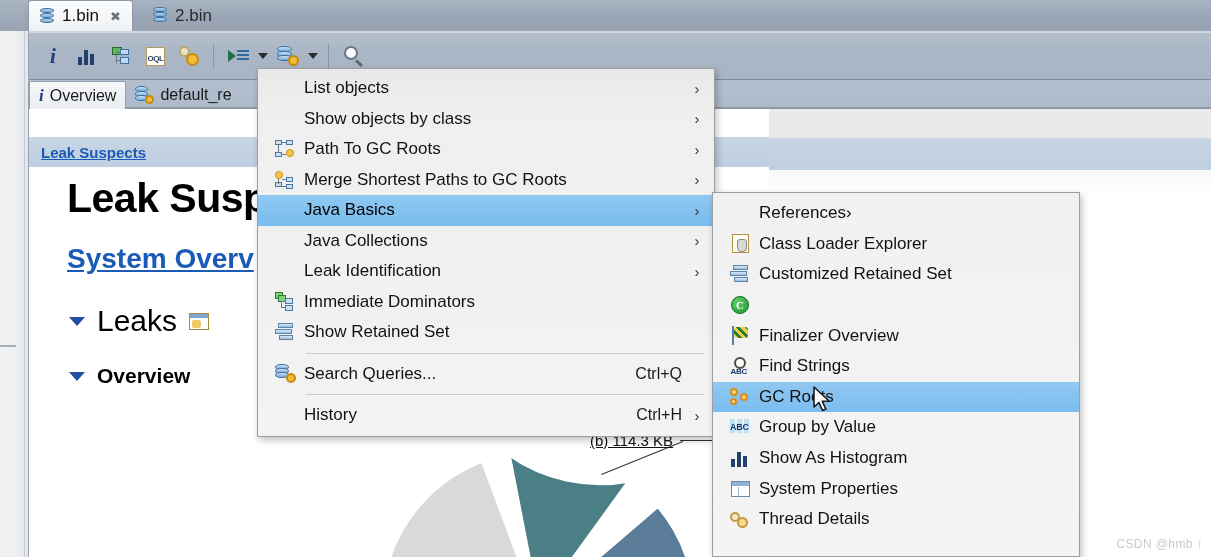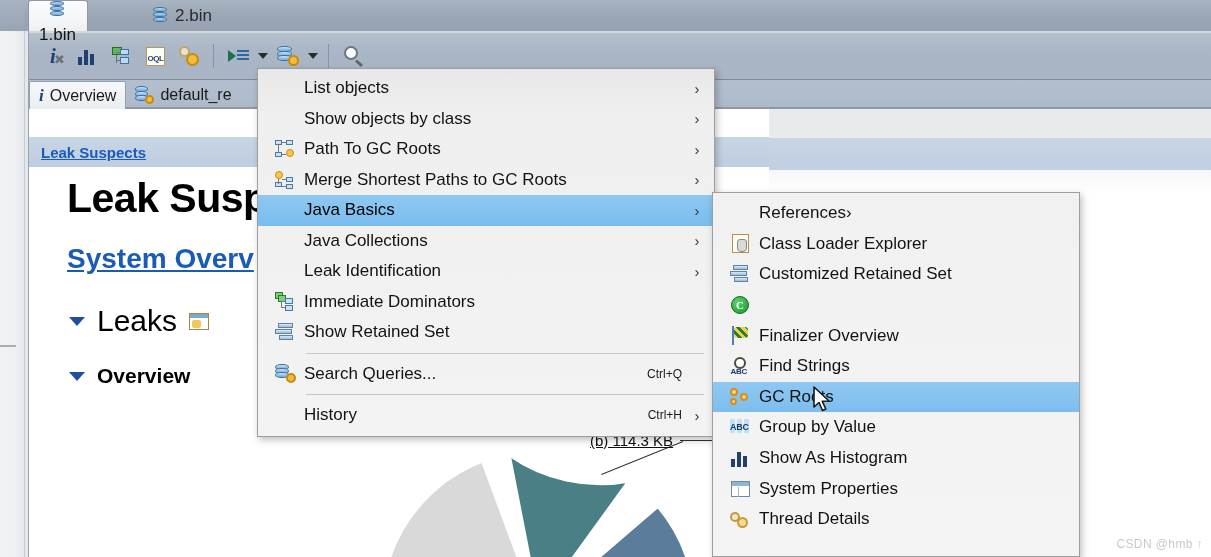--- a/index.html
+++ b/index.html
@@ -196,21 +196,21 @@
     box-shadow: 2px 3px 7px rgba(0,0,0,0.25);
     padding: 4px 0 5px 0;
     z-index: 50;
   }
   .mi {
     position:relative; display:flex; align-items:center; height:30.5px;
     padding-left: 8px; padding-right: 12px; font-size:17px; color:#121212;
   }
   .mi .migutter { width: 38px; flex: 0 0 38px; display:flex; align-items:center; justify-content:center; }
   .mi .milabel { flex: 1 1 auto; white-space:nowrap; }
-  .mi .miacc { font-size:12px; color:#1a1a1a; margin-left:27px; white-space:nowrap; }
+  .mi .miacc { font-size:16px; color:#1a1a1a; margin-left:27px; white-space:nowrap; }
   .mi .miarrow { margin-left:10px; font-size:15px; color:#333; width:10px; text-align:center; }
   .mi.sel { background: linear-gradient(to bottom,#8fc8f2,#79bcee); color:#000; }
   .msep { height:1px; background:#c8c8c8; margin: 5px 10px 5px 48px; }
 
   
   .submenu {
     position:absolute; left:712px; top:192px; width:368px;
     background: linear-gradient(to bottom,#f1f1f1 0%, #f4f4f4 100%);
     border:1px solid #9e9e9e;
     box-shadow: 2px 3px 7px rgba(0,0,0,0.25);
@@ -314,21 +314,21 @@
   <div class="bg-band-white"></div>
 
   <div class="left-gutter"></div>
   <div class="left-gutter-top"></div>
   <div class="sash-fill"></div>
   <div class="sash-line-a"></div>
   <div class="sash-line-b"></div>
   <div class="sash-handle"></div>
 
   <div class="tabstrip">
-    <div class="tab active" style="left:4px;flex-direction:column;">
+    <div class="tab active" style="left:4px;">
       <span class="icon-dbstack">
           <i></i>
           <i></i>
           <i></i>
         </span>
       <span class="tlabel">1.bin</span>
       <span class="tclose">✖</span>
     </div>
     <div class="tab inactive" style="left:118px;">
       <span class="icon-dbstack">

